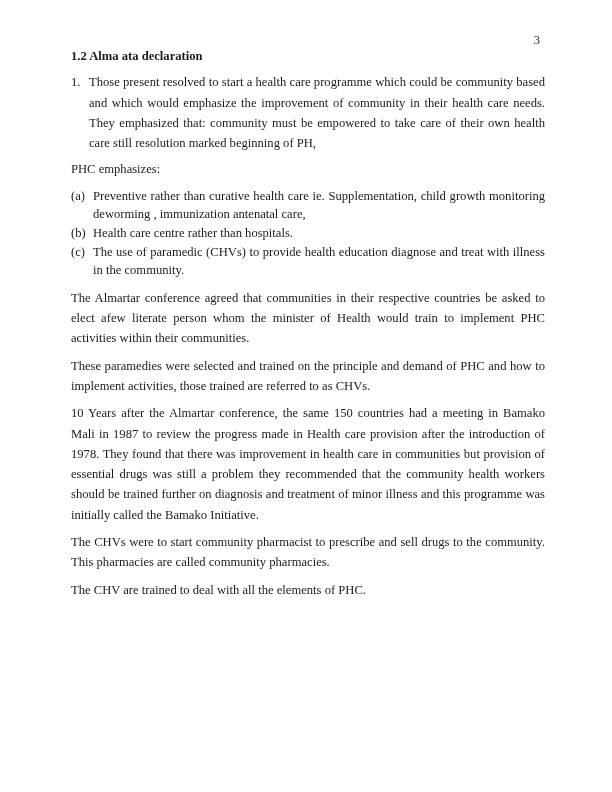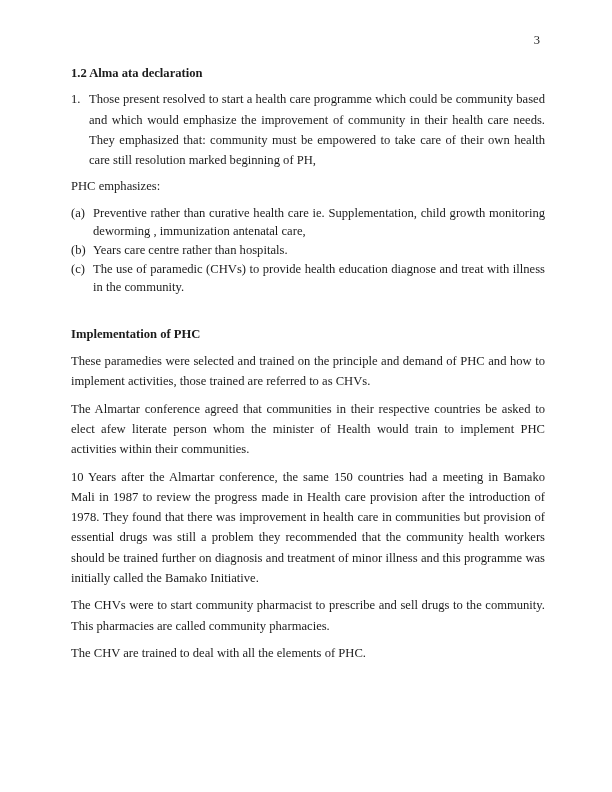--- a/index.html
+++ b/index.html
@@ -18,21 +18,21 @@
   }
   .page-number {
     position: absolute;
     top: 33px;
     right: 72px;
     font-size: 12.5px;
   }
   .content {
     position: absolute;
     left: 71px;
-    top: 63px;
+    top: 46px;
     width: 474px;
     font-size: 12.6px;
     line-height: 20.3px;
   }
   .heading {
     font-weight: bold;
     margin: 0 0 6px 0;
   }
   .heading-meeting {
     font-weight: bold;
@@ -93,33 +93,32 @@
 
     <div class="plain-line">PHC emphasizes:</div>
 
     <div class="lettered">
       <div class="list-item">
         <span class="marker">(a)</span>
         <span class="item-text">Preventive rather than curative health care ie. Supplementation, child growth monitoring deworming , immunization antenatal care,</span>
       </div>
       <div class="list-item">
         <span class="marker">(b)</span>
-        <span class="item-text">Years care centre rather than hospitals.</span>
+        <span class="item-text">Health care centre rather than hospitals.</span>
       </div>
       <div class="list-item">
         <span class="marker">(c)</span>
         <span class="item-text">The use of paramedic (CHVs)  to provide health education  diagnose and treat with illness in the community.</span>
       </div>
     </div>
 
-    <div class="heading-implementation">Implementation of PHC</div>
+
+    <div class="para">The Almartar conference agreed that communities in their respective countries be asked to elect afew literate person whom the minister of Health would train to implement PHC activities within their communities.</div>
 
     <div class="para">These paramedies were selected and trained on the principle and demand of PHC and how to implement activities, those trained are referred to as CHVs.</div>
-
-    <div class="para">The Almartar conference agreed that communities in their respective countries be asked to elect afew literate person whom the minister of Health would train to implement PHC activities within their communities.</div>
 
 
     <div class="para">10 Years after the Almartar conference, the same 150 countries had a meeting in Bamako Mali in 1987 to review the progress made in Health care provision after the introduction of 1978.  They found that there was improvement in health care in communities but provision of essential drugs was still a problem they recommended that the community health workers should be trained further on diagnosis and treatment of minor illness and this programme was initially called the Bamako Initiative.</div>
 
     <div class="para">The CHVs were to start community pharmacist to prescribe and sell drugs to the community. This pharmacies are called community pharmacies.</div>
 
     <div class="para">The CHV are trained to deal with all the elements of PHC.</div>
 
   </div>
 </div>

